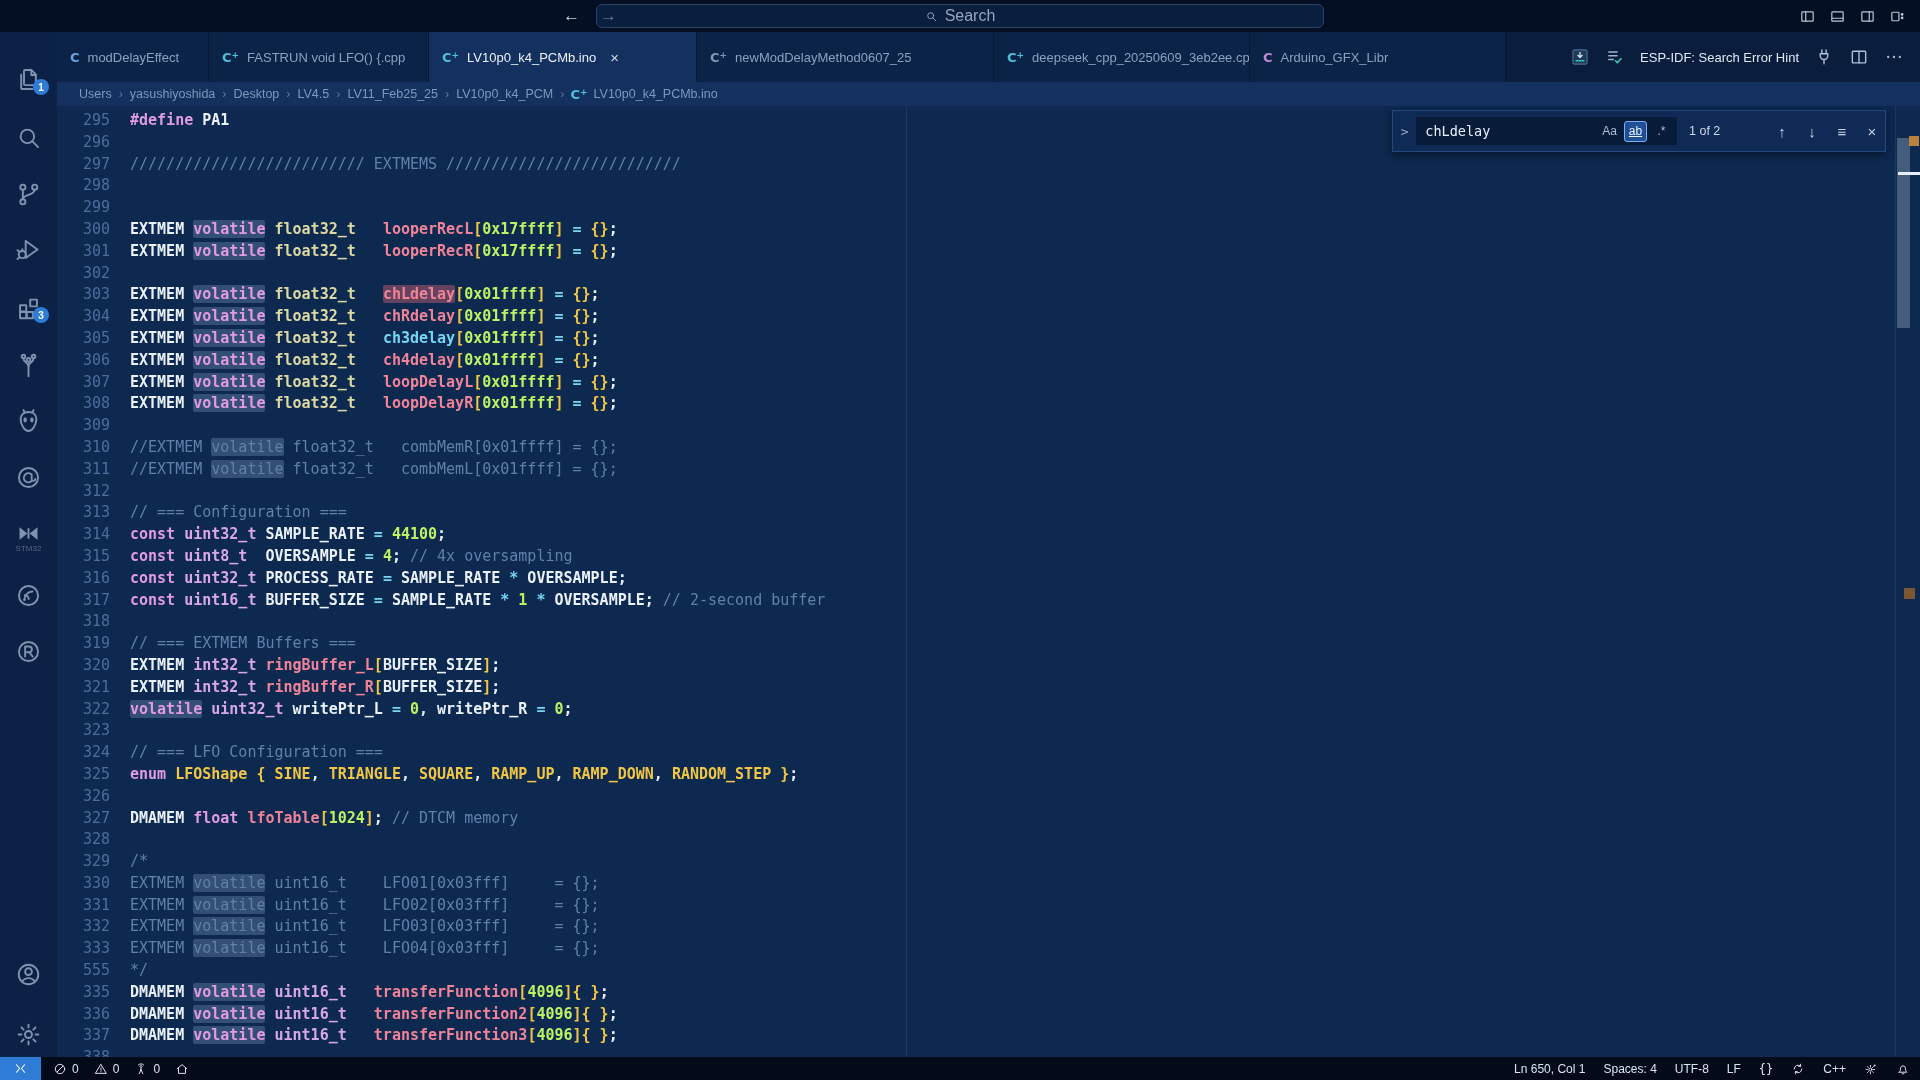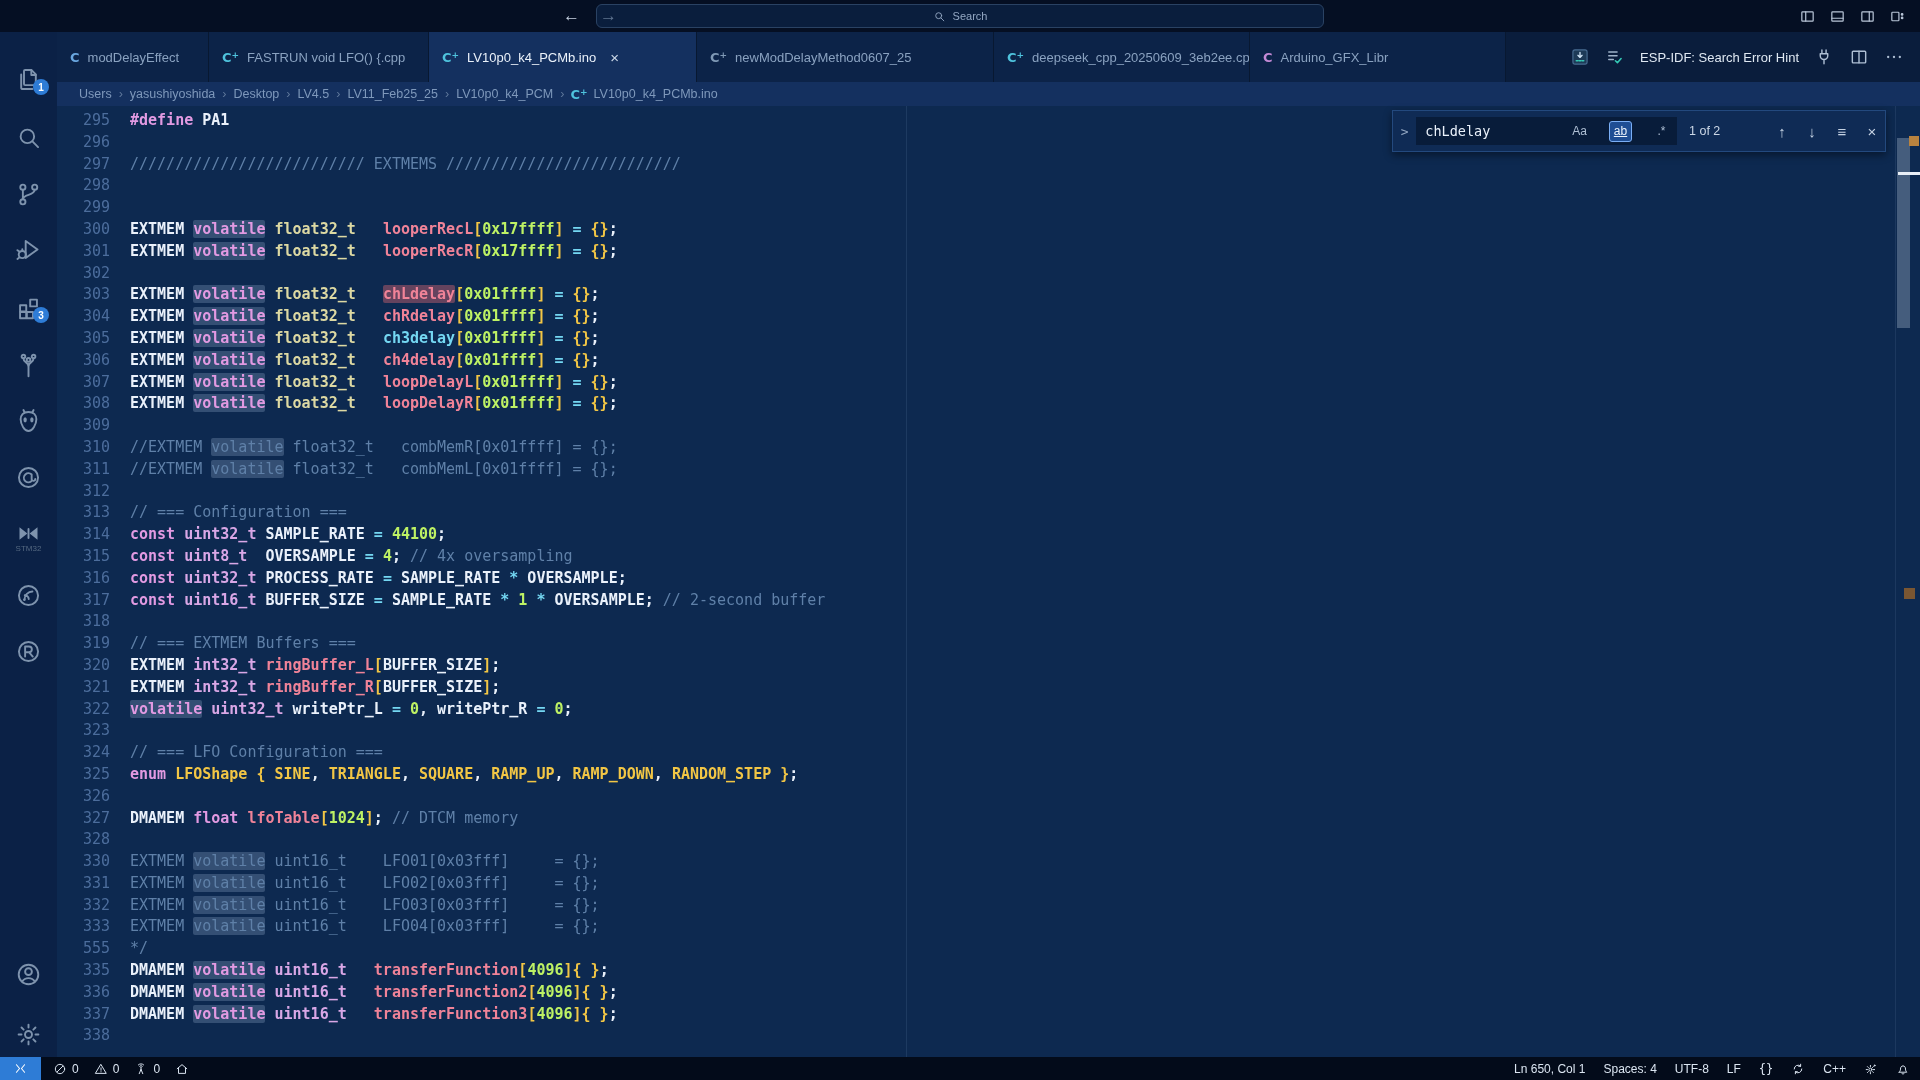--- a/index.html
+++ b/index.html
@@ -7,21 +7,21 @@
        font-family:"Liberation Sans",sans-serif;color:#dce6f2;-webkit-font-smoothing:antialiased;}
   .icon{display:inline-flex;align-items:center;justify-content:center;flex:0 0 auto;}
   .icon svg{display:block;}
 
   
   #titlebar{position:absolute;top:0;left:0;width:1920px;height:32px;background:#050f23;
             display:flex;align-items:center;justify-content:center;}
   #nav-arrows{position:absolute;left:563px;top:0;height:32px;display:flex;align-items:center;gap:20px;font-size:17px;}
   #back-arrow{color:#c9d4e3;} #forward-arrow{color:#5f7490;}
   #searchbox{width:726px;height:22px;background:#0a1e3d;border:1px solid #2a4263;border-radius:6px;
-             display:flex;align-items:center;justify-content:center;gap:7px;color:#93a7c2;font-size:11px;}
+             display:flex;align-items:center;justify-content:center;gap:7px;color:#93a7c2;font-size:16px;}
   #layout-icons{position:absolute;right:14px;top:0;height:32px;display:flex;align-items:center;gap:13px;color:#b9c6d8;}
   #layout-icons .icon{width:17px;height:17px;}
 
   
   #activitybar{position:absolute;top:32px;left:0;width:57px;bottom:23px;background:#0b2146;}
   .act-item{position:absolute;left:0;width:57px;height:34px;display:flex;align-items:center;justify-content:center;color:#7e93ad;}
   .act-item .icon{width:27px;height:27px;position:relative;}
   .act-badge{position:absolute;right:8px;margin-top:16px;min-width:16px;height:16px;border-radius:8px;background:#2e7cd6;
              color:#fff;font-size:10px;display:flex;align-items:center;justify-content:center;font-weight:bold;}
   .act-sub{position:absolute;left:0;width:57px;text-align:center;font-size:8px;color:#546880;}
@@ -67,21 +67,21 @@
   #ov-brown{position:absolute;right:5px;top:482px;width:11px;height:11px;background:#7a5632;}
 
   
   #find{position:absolute;top:110px;right:34px;width:494px;height:42px;background:#0f2b55;
         border:1px solid #23497e;box-sizing:border-box;box-shadow:0 3px 8px rgba(0,0,0,0.45);
         display:flex;align-items:center;}
   #find-chevron{width:24px;text-align:center;color:#93a7c2;font-size:13px;font-family:"DejaVu Sans Mono",monospace;}
   #find-inputbox{width:268px;height:28px;background:#081c3a;display:flex;align-items:center;position:relative;}
   #find-input{background:transparent;border:none;outline:none;color:#eaf1fb;font-family:"DejaVu Sans Mono",monospace;
               font-size:13.5px;padding:0 0 0 9px;width:140px;}
-  .find-opts{position:absolute;right:4px;display:flex;gap:18px;}
+  .find-opts{position:absolute;right:4px;display:flex;gap:3px;}
   .opt{min-width:23px;height:21px;display:flex;align-items:center;justify-content:center;border-radius:3px;
        color:#aebfd4;font-size:12px;border:1px solid transparent;box-sizing:border-box;}
   .opt.word u{text-decoration:underline;}
   .opt.on{background:rgba(47,111,208,0.6);border-color:#7aaef5;color:#eaf2fc;}
   #find-results{width:74px;padding:0 8px 0 12px;font-size:12.5px;color:#cbd7e6;}
   .find-actions{display:flex;align-items:center;gap:4px;}
   .fbtn{width:26px;height:26px;display:flex;align-items:center;justify-content:center;color:#c6d3e4;font-size:15px;}
 
   
   #statusbar{position:absolute;left:0;right:0;bottom:0;height:23px;background:#030b1a;display:flex;
@@ -371,20 +371,21 @@
       <div class="code-line"><span class="ln">319</span><span class="lc"><span class="tk-m">// === EXTMEM Buffers ===</span></span></div>
       <div class="code-line"><span class="ln">320</span><span class="lc"><span class="tk-w">EXTMEM </span><span class="tk-t">int32_t</span><span class="tk-w"> </span><span class="tk-v">ringBuffer_L</span><span class="tk-b">[</span><span class="tk-w">BUFFER_SIZE</span><span class="tk-b">]</span><span class="tk-w">;</span></span></div>
       <div class="code-line"><span class="ln">321</span><span class="lc"><span class="tk-w">EXTMEM </span><span class="tk-t">int32_t</span><span class="tk-w"> </span><span class="tk-v">ringBuffer_R</span><span class="tk-b">[</span><span class="tk-w">BUFFER_SIZE</span><span class="tk-b">]</span><span class="tk-w">;</span></span></div>
       <div class="code-line"><span class="ln">322</span><span class="lc"><span class="tk-k hl">volatile</span><span class="tk-w"> </span><span class="tk-t">uint32_t</span><span class="tk-w"> writePtr_L </span><span class="tk-c">=</span><span class="tk-w"> </span><span class="tk-n">0</span><span class="tk-w">, writePtr_R </span><span class="tk-c">=</span><span class="tk-w"> </span><span class="tk-n">0</span><span class="tk-w">;</span></span></div>
       <div class="code-line"><span class="ln">323</span><span class="lc"></span></div>
       <div class="code-line"><span class="ln">324</span><span class="lc"><span class="tk-m">// === LFO Configuration ===</span></span></div>
       <div class="code-line"><span class="ln">325</span><span class="lc"><span class="tk-k">enum</span><span class="tk-w"> </span><span class="tk-g">LFOShape</span><span class="tk-w"> </span><span class="tk-b">{</span><span class="tk-w"> </span><span class="tk-g">SINE</span><span class="tk-w">, </span><span class="tk-g">TRIANGLE</span><span class="tk-w">, </span><span class="tk-g">SQUARE</span><span class="tk-w">, </span><span class="tk-g">RAMP_UP</span><span class="tk-w">, </span><span class="tk-g">RAMP_DOWN</span><span class="tk-w">, </span><span class="tk-g">RANDOM_STEP</span><span class="tk-w"> </span><span class="tk-b">}</span><span class="tk-w">;</span></span></div>
       <div class="code-line"><span class="ln">326</span><span class="lc"></span></div>
       <div class="code-line"><span class="ln">327</span><span class="lc"><span class="tk-w">DMAMEM </span><span class="tk-k">float</span><span class="tk-w"> </span><span class="tk-v">lfoTable</span><span class="tk-b">[</span><span class="tk-n">1024</span><span class="tk-b">]</span><span class="tk-w">; </span><span class="tk-m">// DTCM memory</span></span></div>
       <div class="code-line"><span class="ln">328</span><span class="lc"></span></div>
+      <div class="code-line"><span class="ln">329</span><span class="lc"><span class="tk-m">/*</span></span></div>
       <div class="code-line"><span class="ln">330</span><span class="lc"><span class="tk-m">EXTMEM </span><span class="tk-m hl">volatile</span><span class="tk-m"> uint16_t    LFO01[0x03fff]     = {};</span></span></div>
       <div class="code-line"><span class="ln">331</span><span class="lc"><span class="tk-m">EXTMEM </span><span class="tk-m hl">volatile</span><span class="tk-m"> uint16_t    LFO02[0x03fff]     = {};</span></span></div>
       <div class="code-line"><span class="ln">332</span><span class="lc"><span class="tk-m">EXTMEM </span><span class="tk-m hl">volatile</span><span class="tk-m"> uint16_t    LFO03[0x03fff]     = {};</span></span></div>
       <div class="code-line"><span class="ln">333</span><span class="lc"><span class="tk-m">EXTMEM </span><span class="tk-m hl">volatile</span><span class="tk-m"> uint16_t    LFO04[0x03fff]     = {};</span></span></div>
       <div class="code-line"><span class="ln">555</span><span class="lc"><span class="tk-m">*/</span></span></div>
       <div class="code-line"><span class="ln">335</span><span class="lc"><span class="tk-w">DMAMEM </span><span class="tk-k hl">volatile</span><span class="tk-w"> </span><span class="tk-t">uint16_t</span><span class="tk-w">   </span><span class="tk-v">transferFunction</span><span class="tk-b">[</span><span class="tk-n">4096</span><span class="tk-b">]</span><span class="tk-b">{ }</span><span class="tk-w">;</span></span></div>
       <div class="code-line"><span class="ln">336</span><span class="lc"><span class="tk-w">DMAMEM </span><span class="tk-k hl">volatile</span><span class="tk-w"> </span><span class="tk-t">uint16_t</span><span class="tk-w">   </span><span class="tk-v">transferFunction2</span><span class="tk-b">[</span><span class="tk-n">4096</span><span class="tk-b">]</span><span class="tk-b">{ }</span><span class="tk-w">;</span></span></div>
       <div class="code-line"><span class="ln">337</span><span class="lc"><span class="tk-w">DMAMEM </span><span class="tk-k hl">volatile</span><span class="tk-w"> </span><span class="tk-t">uint16_t</span><span class="tk-w">   </span><span class="tk-v">transferFunction3</span><span class="tk-b">[</span><span class="tk-n">4096</span><span class="tk-b">]</span><span class="tk-b">{ }</span><span class="tk-w">;</span></span></div>
       <div class="code-line"><span class="ln">338</span><span class="lc"></span></div>
     </div>

